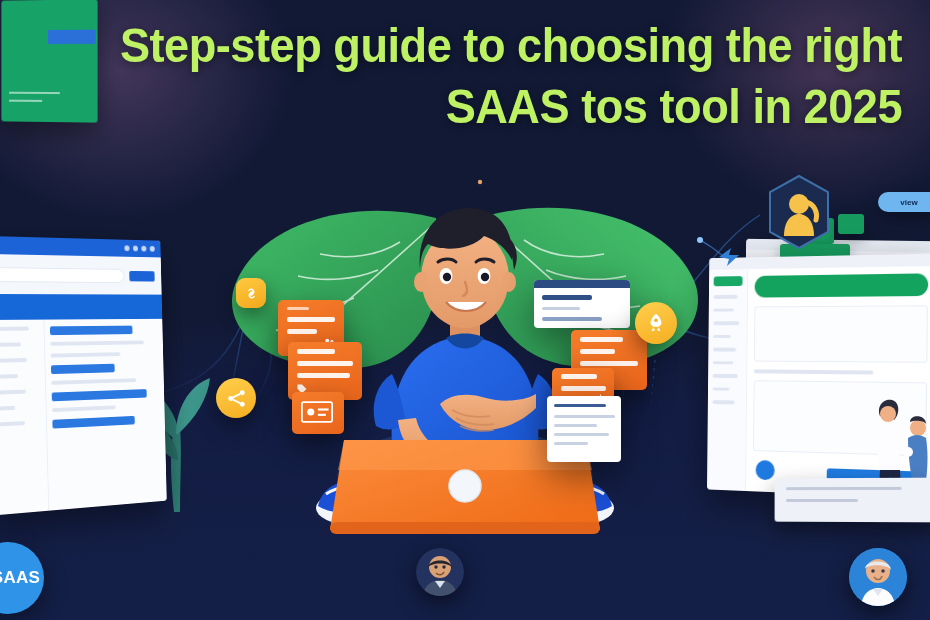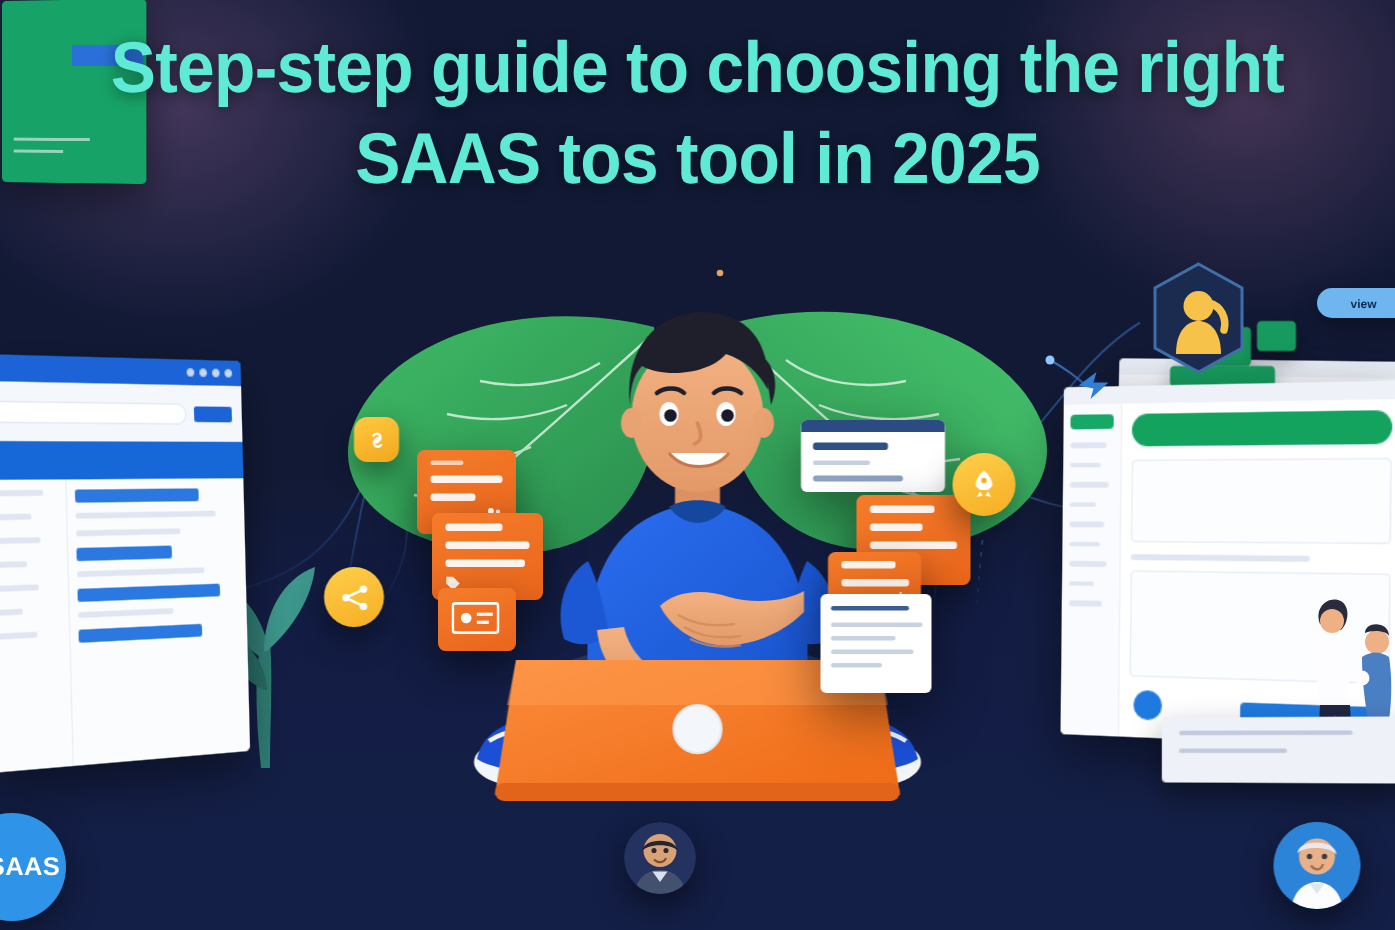--- a/index.html
+++ b/index.html
@@ -28,22 +28,22 @@
     background:radial-gradient(closest-side, rgba(116,70,106,.36), rgba(116,70,106,0) 72%); }
   .bg-lower {
     position:absolute; left:0; right:0; bottom:0; height:300px;
     background:linear-gradient(180deg, rgba(16,24,56,0) 0%, #131d44 30%, #141f47 100%);
   }
   .net { position:absolute; inset:0; }
 
   
   .headline {
     position:absolute; left:0; right:0; top:16px;
-    text-align:center; z-index:30;
-    color:#5eead4;
+    text-align:right; z-index:30;
+    color:#bef264;
     font-weight:800;
     letter-spacing:-0.5px;
     text-shadow:0 2px 10px rgba(0,0,0,.45);
   }
   .headline .l1 { display:block; font-size:48px; line-height:60px; transform:scaleX(.94); }
   .headline .l2 { display:block; font-size:48px; line-height:62px; transform:scaleX(.94); }
 
   
   .panel { position:absolute; background:#fff; border-radius:4px;
     box-shadow:0 14px 36px rgba(0,0,0,.45); overflow:hidden; }

